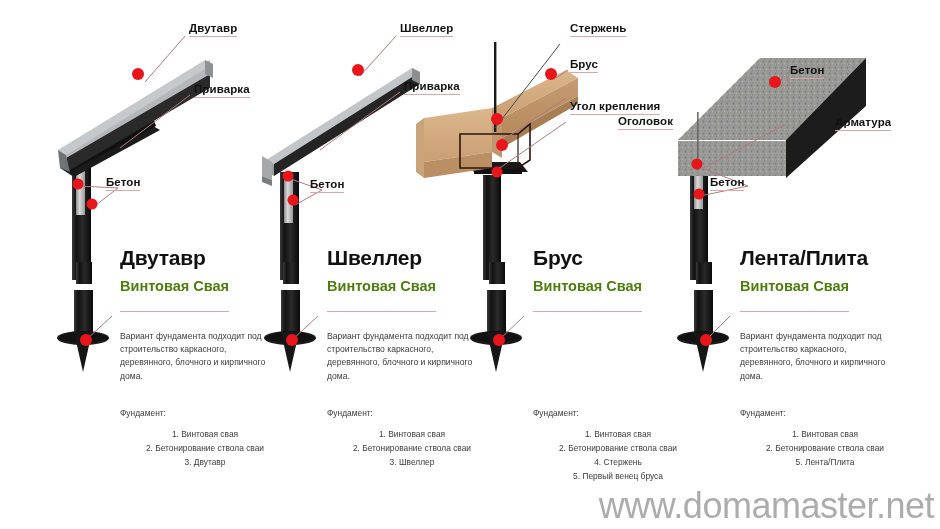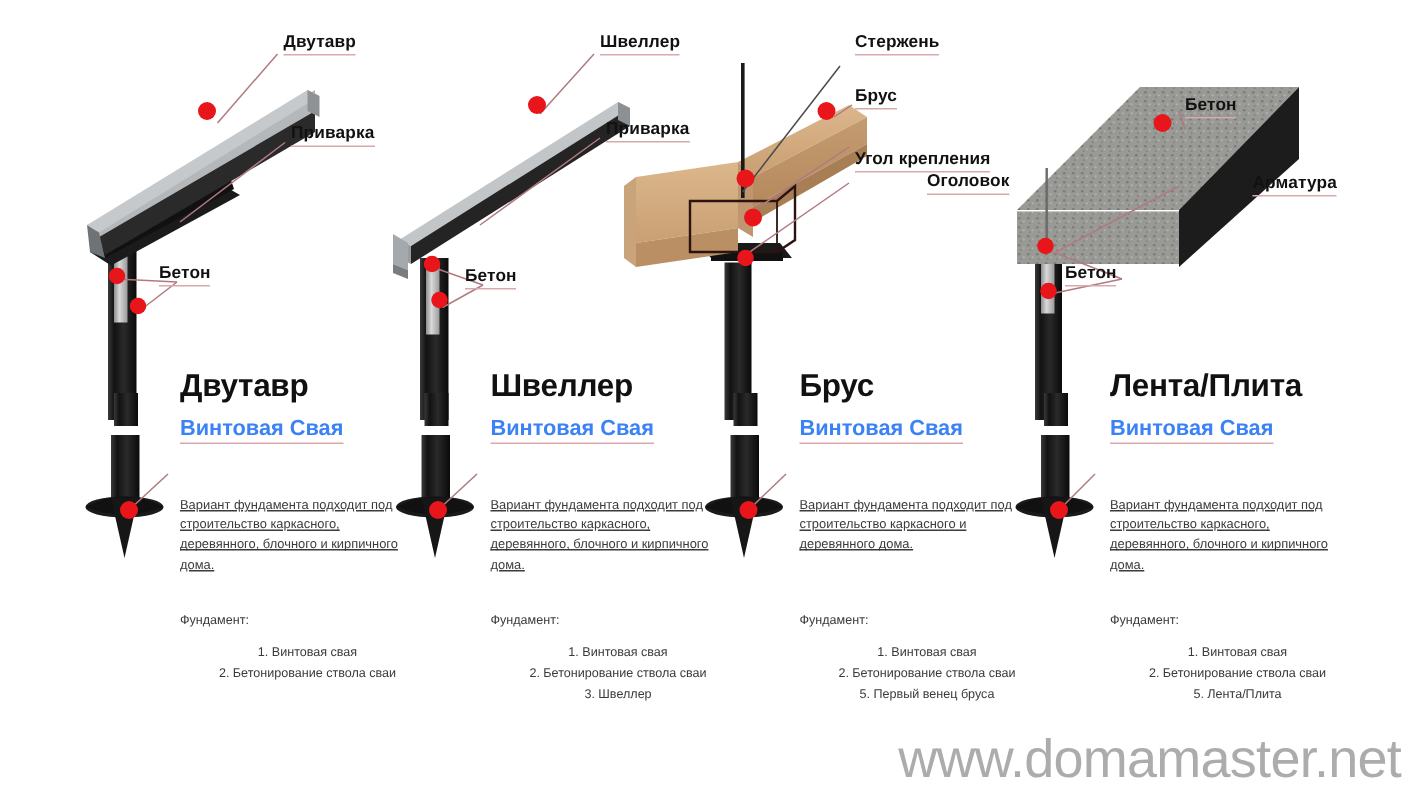--- a/index.html
+++ b/index.html
@@ -51,35 +51,34 @@
     font-size: 21px;
     font-weight: bold;
     color: #111111;
     white-space: nowrap;
     letter-spacing: -0.2px;
   }
   .col-sub {
     position: absolute;
     font-size: 14.5px;
     font-weight: bold;
-    color: #3b82f6;
+    color: #4d7c0f;
     white-space: nowrap;
     border-bottom: 1.5px solid #d8a8ad;
-    padding-bottom: 1px;
+    padding-bottom: 17px;
   }
 
   
   .col-desc {
     position: absolute;
     font-size: 8.6px;
     line-height: 13.2px;
     color: #3b3b3b;
     width: 150px;
     font-weight: normal;
-    text-decoration: underline;
   }
   .col-list-title {
     position: absolute;
     font-size: 8.4px;
     color: #3b3b3b;
   }
   .col-list {
     position: absolute;
     font-size: 8.4px;
     line-height: 14px;
@@ -332,39 +331,40 @@
   <div class="callout" style="left:790px; top:116px;margin-left:45px;">Арматура</div>
   <div class="callout" style="left:710px; top:176px;">Бетон</div>
 
   <div class="col-title" style="left:120px; top:246px;">Двутавр</div>
   <div class="col-sub" style="left:120px; top:278px;">Винтовая Свая</div>
   <div class="col-desc" style="left:120px; top:330px;">Вариант фундамента подходит под строительство каркасного, деревянного, блочного и кирпичного дома.</div>
   <div class="col-list-title" style="left:120px; top:408px;">Фундамент:</div>
   <div class="col-list" style="left:120px; top:427px;">
     <div>1. Винтовая свая</div>
     <div>2. Бетонирование ствола сваи</div>
+    <div>3. Двутавр</div>
   </div>
 
   <div class="col-title" style="left:327px; top:246px;">Швеллер</div>
   <div class="col-sub" style="left:327px; top:278px;">Винтовая Свая</div>
   <div class="col-desc" style="left:327px; top:330px;">Вариант фундамента подходит под строительство каркасного, деревянного, блочного и кирпичного дома.</div>
   <div class="col-list-title" style="left:327px; top:408px;">Фундамент:</div>
   <div class="col-list" style="left:327px; top:427px;">
     <div>1. Винтовая свая</div>
     <div>2. Бетонирование ствола сваи</div>
     <div>3. Швеллер</div>
   </div>
 
   <div class="col-title" style="left:533px; top:246px;">Брус</div>
   <div class="col-sub" style="left:533px; top:278px;">Винтовая Свая</div>
-  <div class="col-desc" style="left:533px; top:330px;">Вариант фундамента подходит под строительство каркасного и деревянного дома.</div>
   <div class="col-list-title" style="left:533px; top:408px;">Фундамент:</div>
   <div class="col-list" style="left:533px; top:427px;">
     <div>1. Винтовая свая</div>
     <div>2. Бетонирование ствола сваи</div>
+    <div>4. Стержень</div>
     <div>5. Первый венец бруса</div>
   </div>
 
   <div class="col-title" style="left:740px; top:246px;text-align:right;">Лента/Плита</div>
   <div class="col-sub" style="left:740px; top:278px;">Винтовая Свая</div>
   <div class="col-desc" style="left:740px; top:330px;">Вариант фундамента подходит под строительство каркасного, деревянного, блочного и кирпичного дома.</div>
   <div class="col-list-title" style="left:740px; top:408px;">Фундамент:</div>
   <div class="col-list" style="left:740px; top:427px;">
     <div>1. Винтовая свая</div>
     <div>2. Бетонирование ствола сваи</div>

